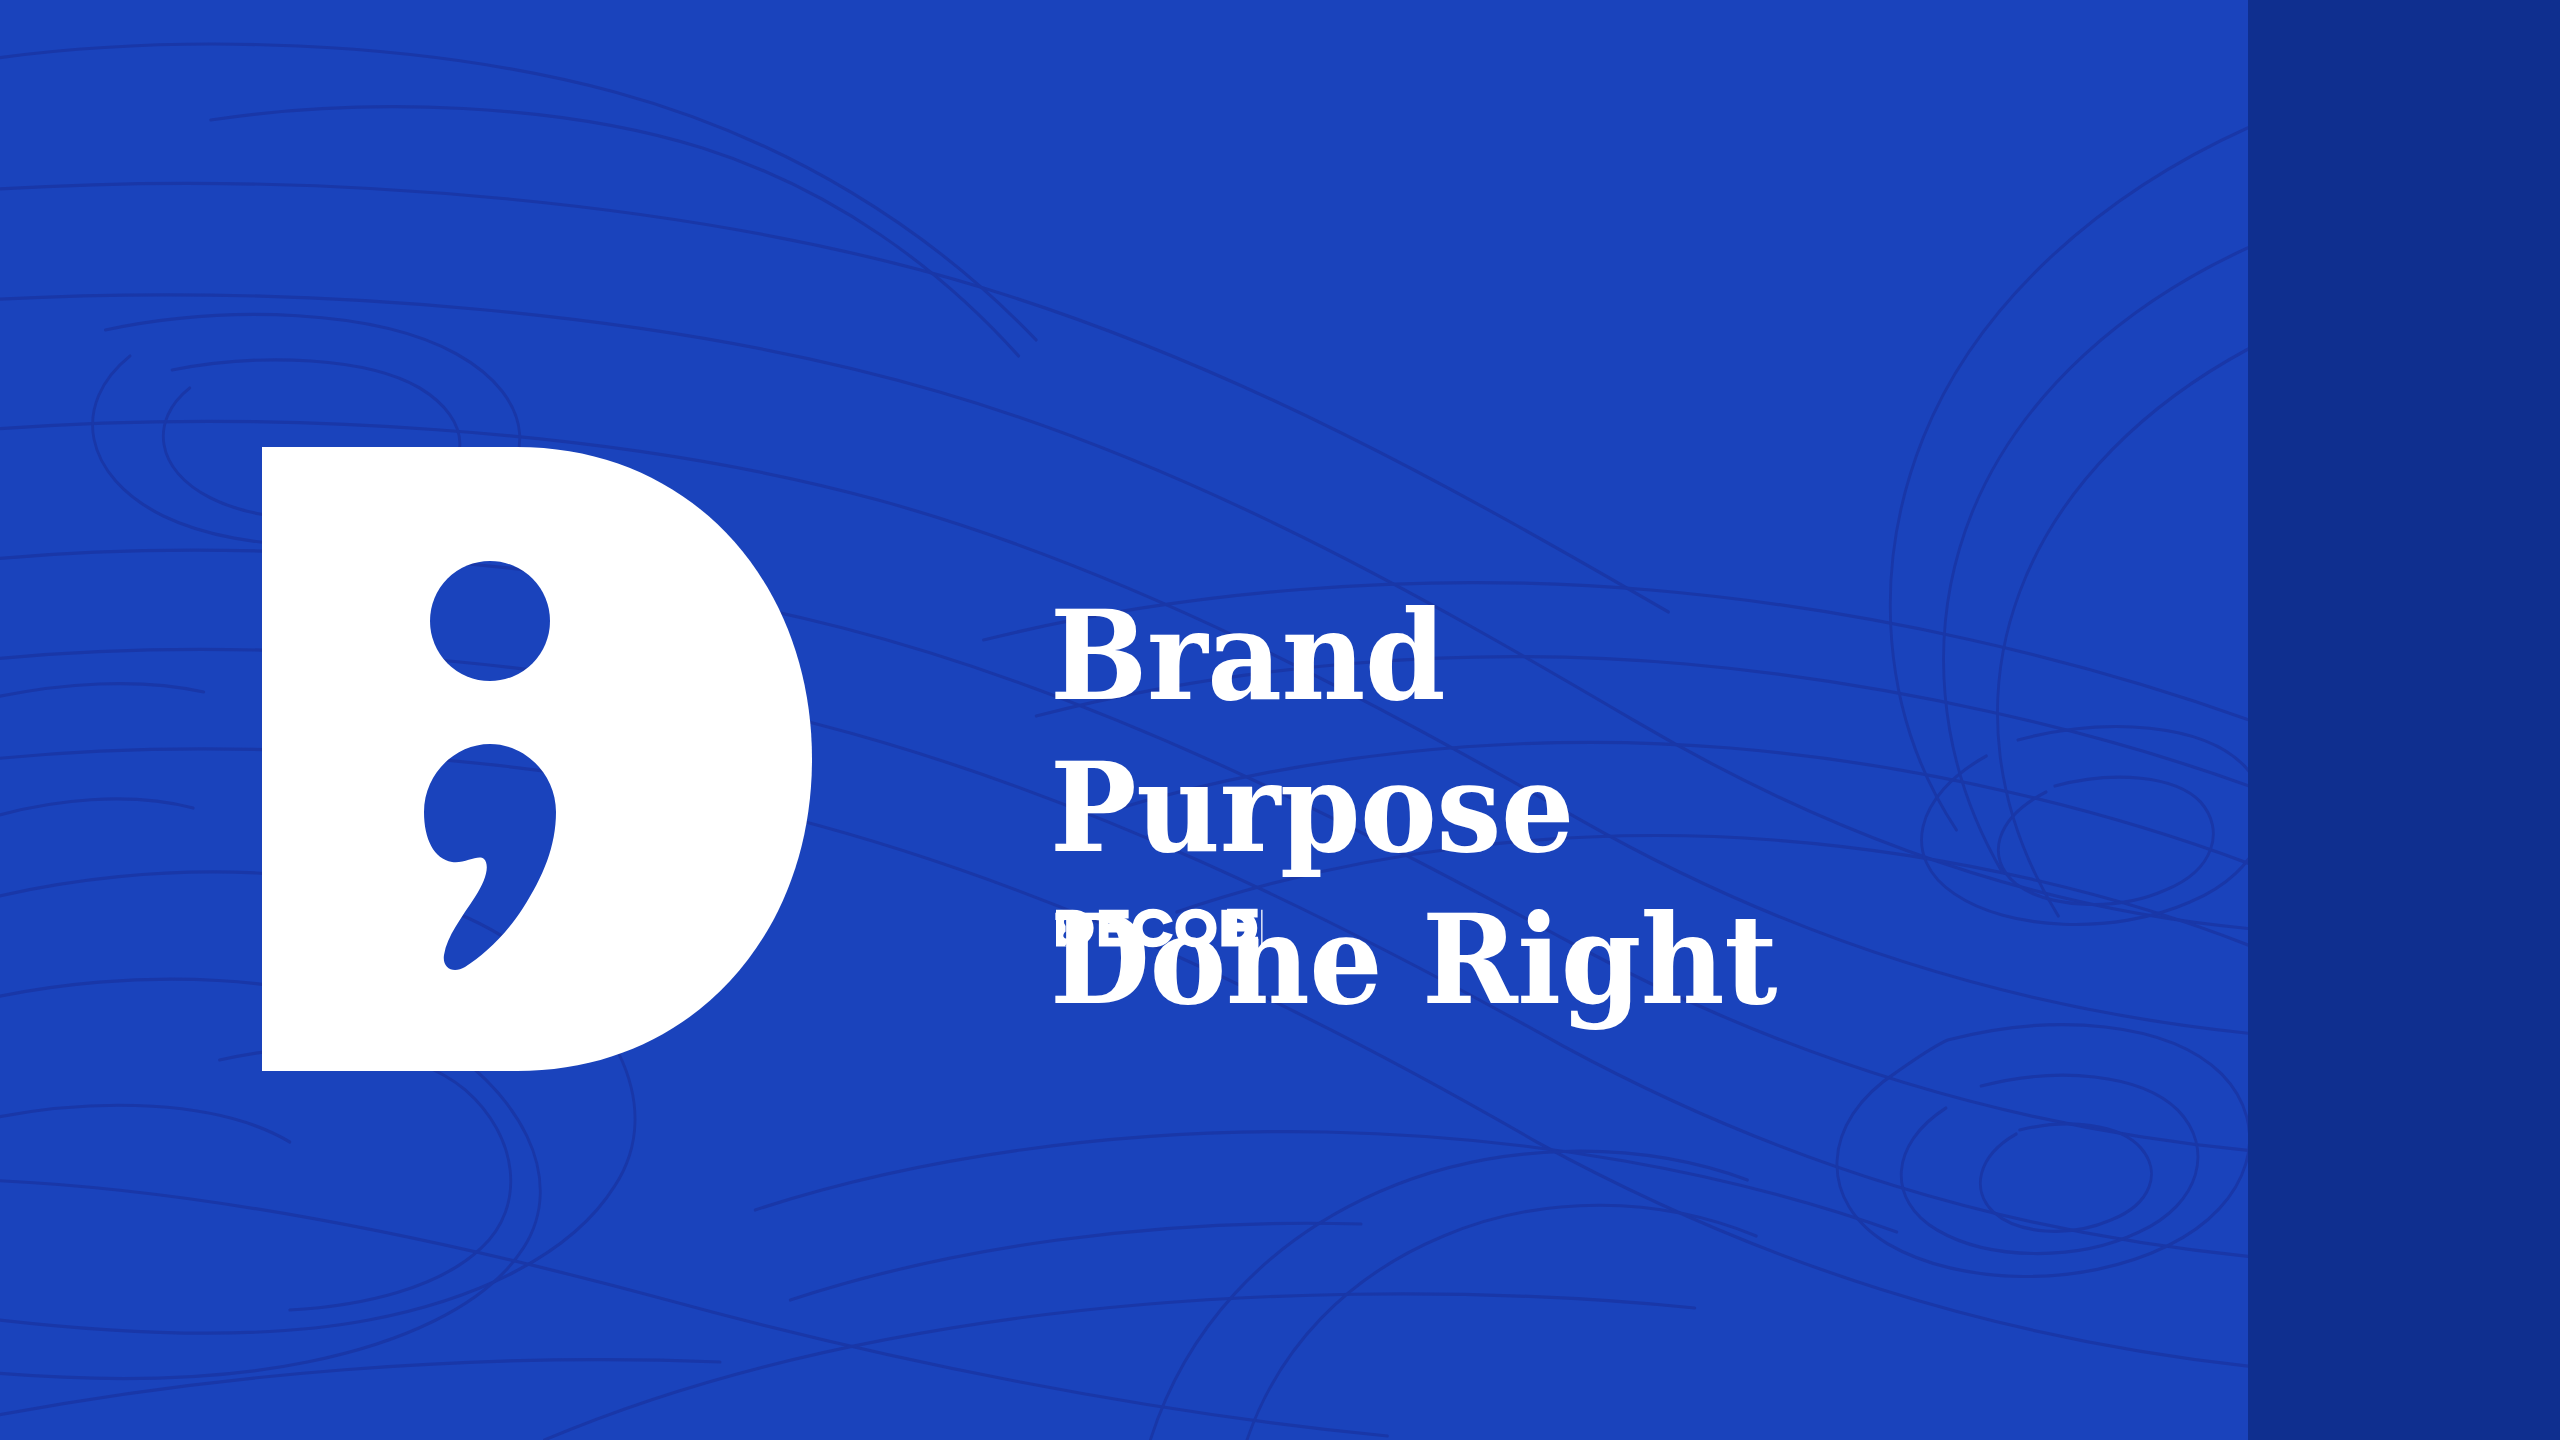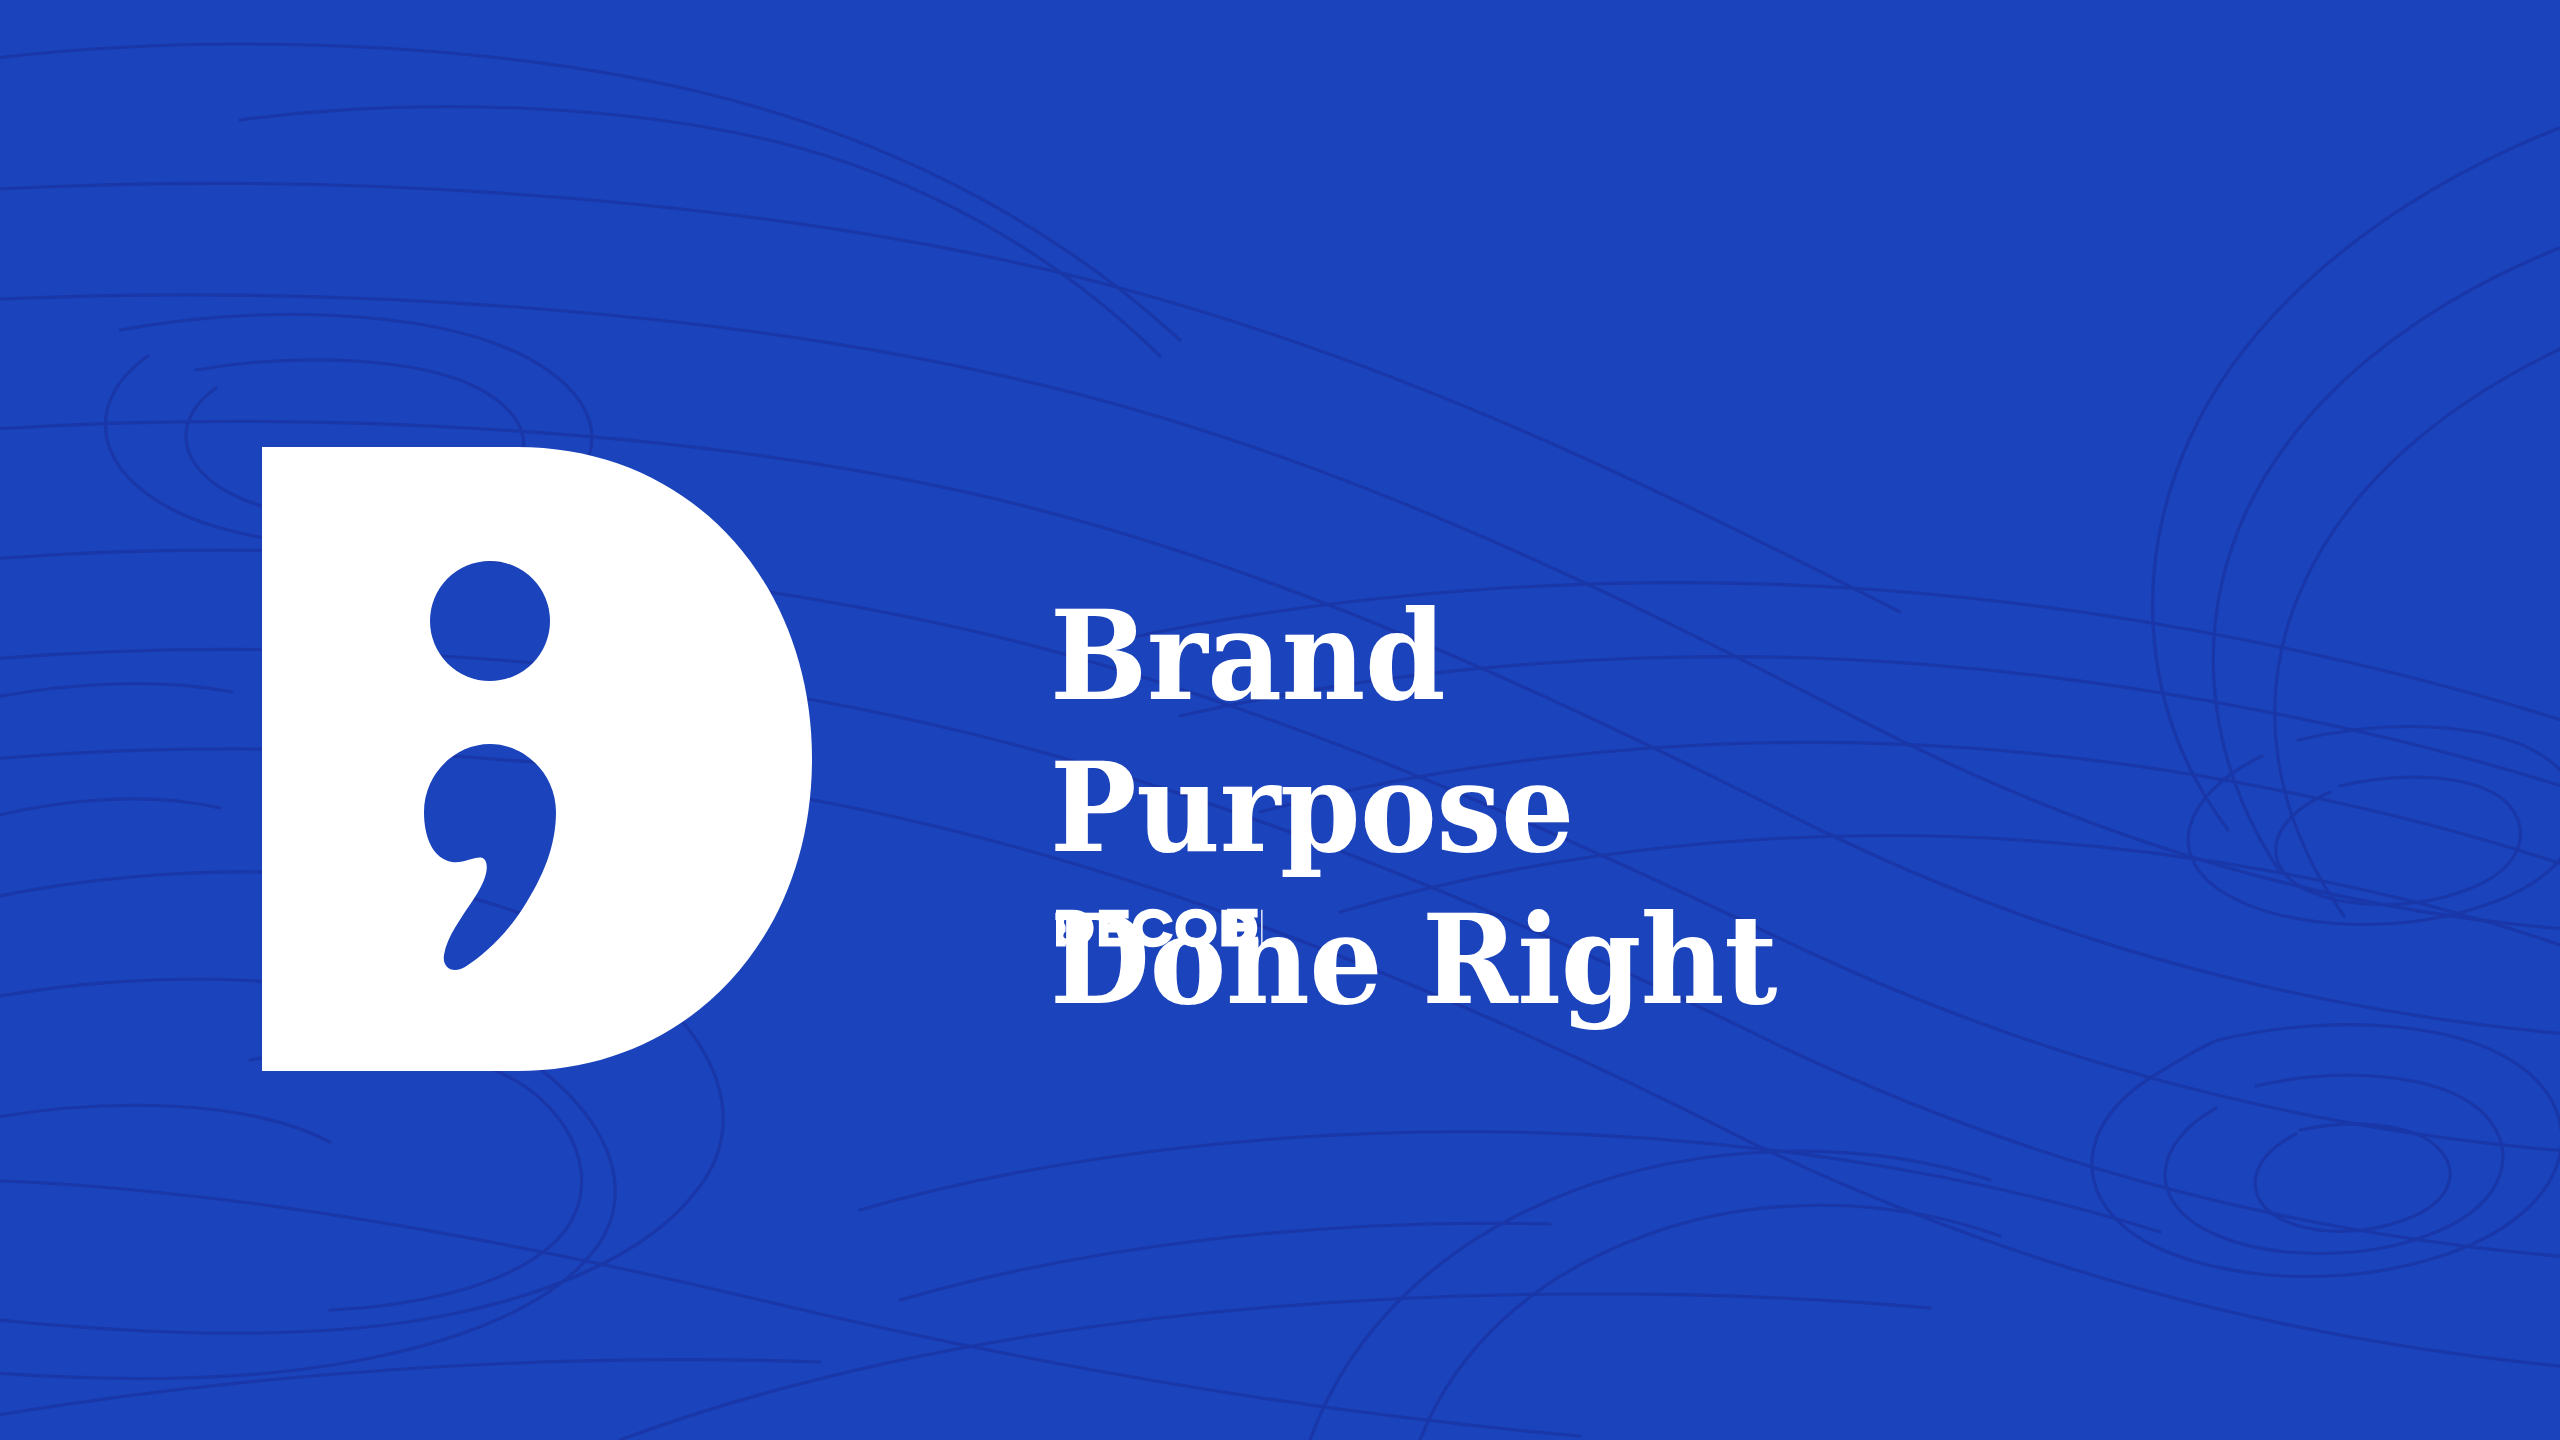--- a/index.html
+++ b/index.html
@@ -2,21 +2,21 @@
 <html><head>
 <meta charset="utf-8">
 <style>
   html, body {
     margin: 0;
     padding: 0;
     background: #0f2f8f;
   }
   #slide {
     position: relative;
-    width: 2560px;
+    width: 2248px;
     height: 1440px;
     overflow: hidden;
     background: #0369a1;
     font-family: "Liberation Sans", sans-serif;
   }
   #bg-topo {
     position: absolute;
     inset: 0;
     width: 100%;
     height: 100%;

